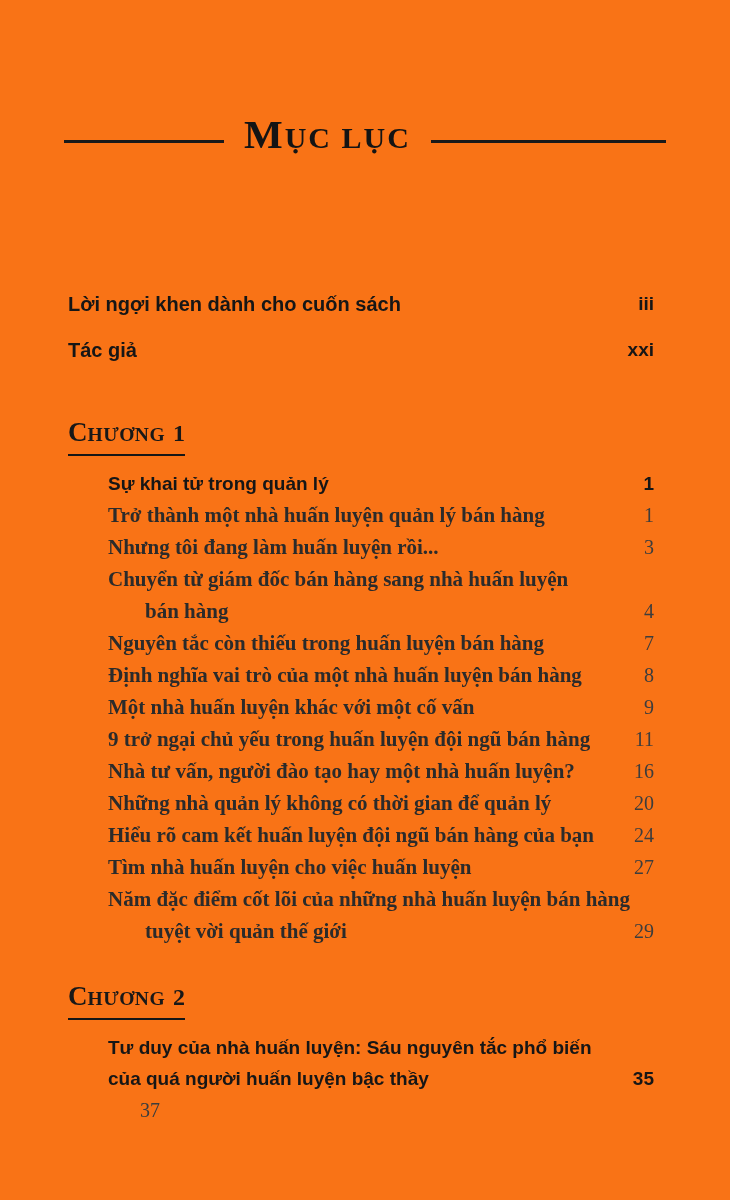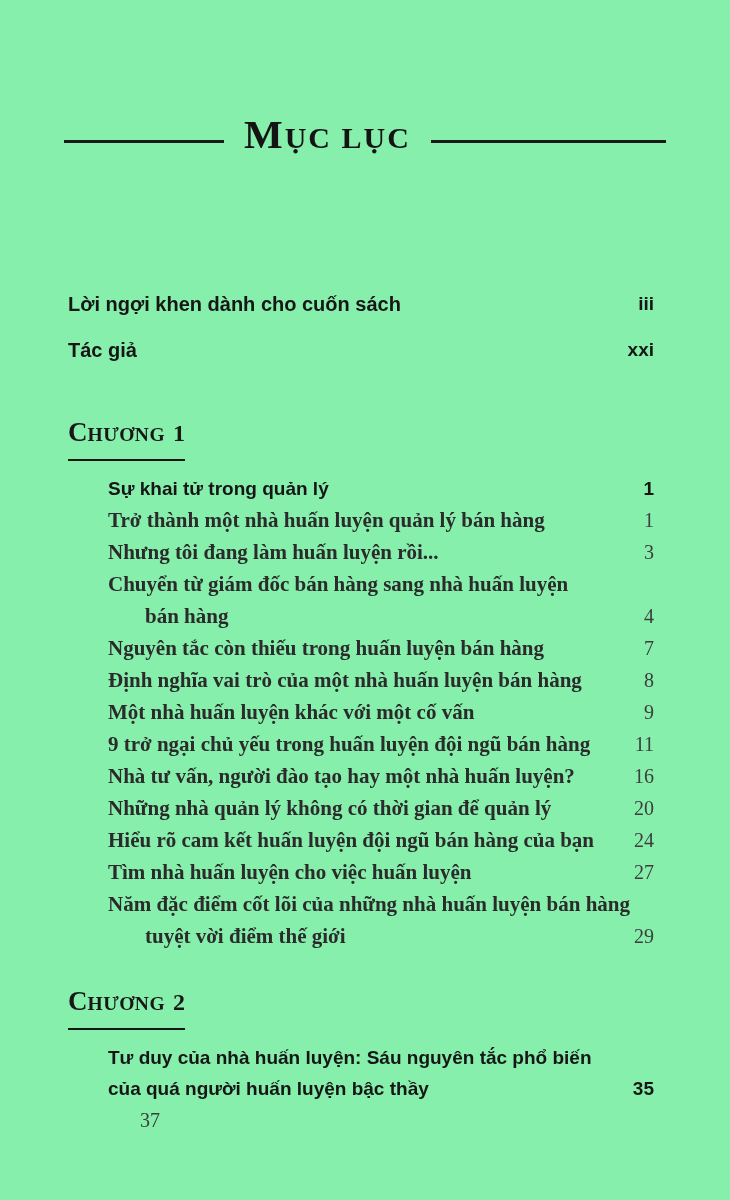--- a/index.html
+++ b/index.html
@@ -1,20 +1,20 @@
 <!DOCTYPE html>
 <html><head>
 <meta charset="utf-8">
 <style>
   html,body { margin:0; padding:0; background:#e8e8e8; }
   .page {
     position:relative;
     width:730px; height:1200px;
     margin:0 auto;
-    background:#86efac;
+    background:#f97316;
     overflow:hidden;
     color:#1b1b1b;
     font-family:"Liberation Serif","DejaVu Serif",serif;
   }
 
   
   .toc-header {
     display:flex;
     align-items:center;
     margin:0 64px;
@@ -65,21 +65,21 @@
     width:52px;
     text-align:right;
   }
 
   
   .chapter-heading { margin:52px 0 12px; }
   .chapter + .chapter .chapter-heading { margin-top:34px; }
   .heading-text {
     display:inline-block;
     border-bottom:2.5px solid #161616;
-    padding-bottom:8px;
+    padding-bottom:3px;
     font-weight:700;
     color:#181818;
     line-height:31px;
     white-space:nowrap;
   }
   .heading-lead { font-size:27px; }
   .heading-body { font-size:19.5px; letter-spacing:0.5px; }
   .heading-num  { font-size:24px; margin-left:8px; }
 
   
@@ -218,21 +218,21 @@
           </div>
           <div class="toc-row entry-row">
             <div class="toc-text">
               <div class="toc-line">Tìm nhà huấn luyện cho việc huấn luyện</div>
             </div>
             <div class="toc-page">27</div>
           </div>
           <div class="toc-row entry-row">
             <div class="toc-text">
               <div class="toc-line">Năm đặc điểm cốt lõi của những nhà huấn luyện bán hàng</div>
-              <div class="toc-line cont">tuyệt vời điểm thế giới</div>
+              <div class="toc-line cont">tuyệt vời quản thế giới</div>
             </div>
             <div class="toc-page">29</div>
           </div>
         </div>
         <div class="chapter">
           <div class="chapter-heading"><span class="heading-text"><span class="heading-lead">C</span><span class="heading-body">HƯƠNG</span><span class="heading-num">2</span></span></div>
           <div class="toc-row bold-row">
             <div class="toc-text">
               <div class="toc-line">Tư duy của nhà huấn luyện: Sáu nguyên tắc phổ biến</div>
               <div class="toc-line">của quá người huấn luyện bậc thầy</div>

